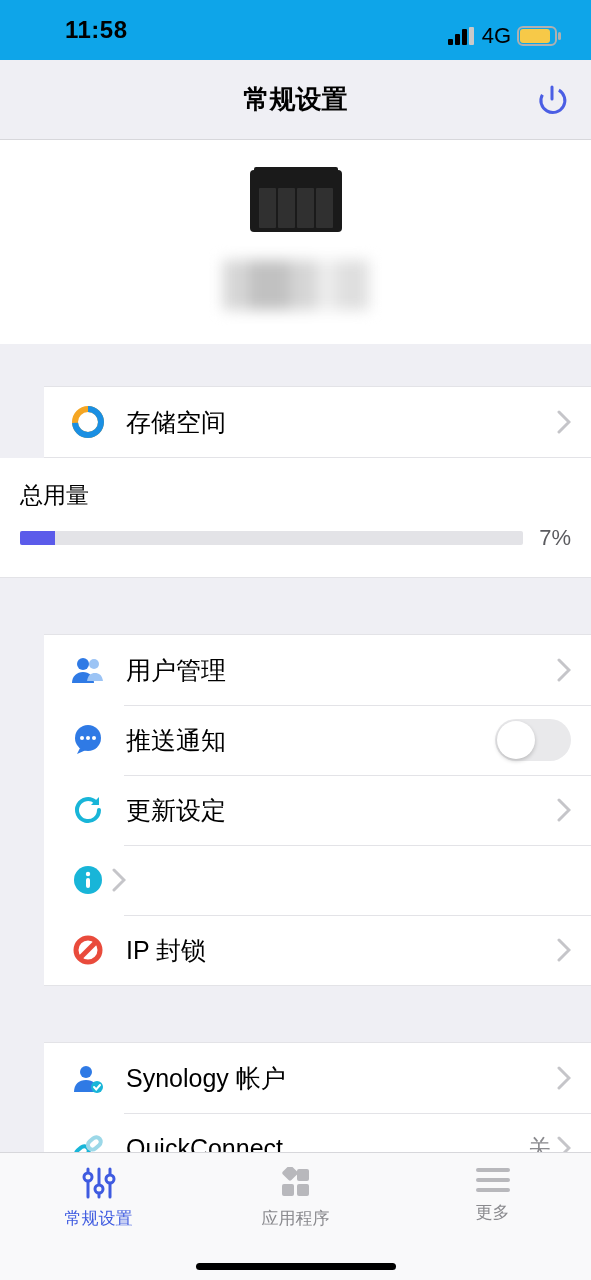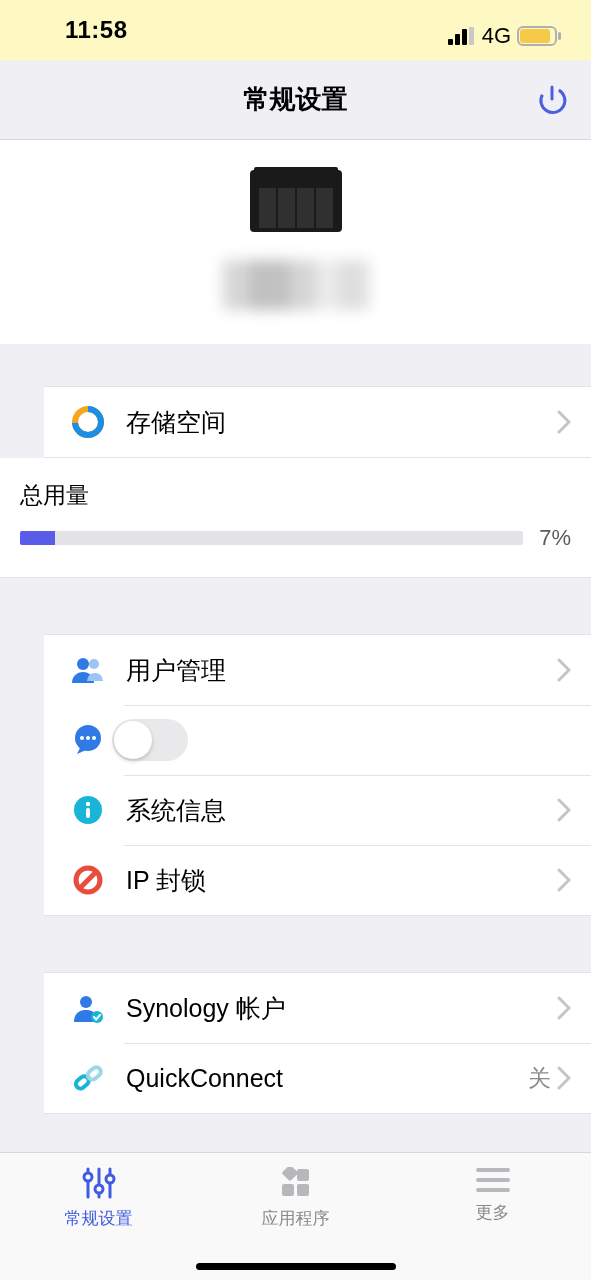--- a/index.html
+++ b/index.html
@@ -1,17 +1,17 @@
 <!DOCTYPE html>
 <html><head>
   <meta charset="utf-8">
   <style>
     * { margin:0; padding:0; box-sizing:border-box; -webkit-font-smoothing:antialiased; }
     html,body { width:591px; height:1280px; font-family:-apple-system,"Helvetica Neue",Arial,sans-serif; background:#efeff4; overflow:hidden; }
-    .status-bar { height:60px; display:flex; align-items:center; justify-content:space-between; padding:0 30px 0 65px; background:#fef9c3; }
+    .status-bar { height:60px; display:flex; align-items:center; justify-content:space-between; padding:0 30px 0 65px; background:#0ea5e9; }
     .status-time { font-weight:600; font-size:24px; letter-spacing:0.5px; }
     .status-right { display:flex; align-items:center; gap:6px;margin-top:12px; }
     .nav-bar { height:80px; background:#efeff4; display:flex; align-items:center; justify-content:center; position:relative; border-bottom:1px solid #d7d7db; }
     .nav-title { font-size:26px; font-weight:600; }
     .nav-power { position:absolute; right:22px; top:50%; transform:translateY(-50%); }
     .device-header { background:#fff; padding:30px 0 34px 0; display:flex; flex-direction:column; align-items:center; }
     .nas-box { width:92px; height:62px; background:#1a1a1a; border-radius:4px; position:relative; display:flex; align-items:flex-end; justify-content:center; padding-bottom:4px; }
     .nas-top { position:absolute; top:-3px; left:4px; right:4px; height:8px; background:#1a1a1a; border-radius:2px 2px 0 0; }
     .nas-bays { display:flex; gap:2px; }
     .nas-bay { width:17px; height:40px; background:#303030; border-radius:1px; }
@@ -134,33 +134,47 @@
   <div class="row">
     <span class="row-icon">
         <svg width="32" height="30" viewBox="0 0 32 30">
           <circle cx="16" cy="13" r="13" fill="#2f7ae5"></circle>
           <path d="M8 23l-3 6 9-4z" fill="#2f7ae5"></path>
           <circle cx="10" cy="13" r="2" fill="#fff"></circle>
           <circle cx="16" cy="13" r="2" fill="#fff"></circle>
           <circle cx="22" cy="13" r="2" fill="#fff"></circle>
         </svg>
       </span>
+    <span class="row-label">推送通知</span>
     <div class="toggle">
         <div class="toggle-knob"></div>
       </div>
+  </div>
+  <div class="row">
+    <span class="row-icon">
+        <svg width="32" height="32" viewBox="0 0 32 32">
+          <path d="M27 16a11 11 0 1 1-3.5-8" fill="none" stroke="#18b5d8" stroke-width="4" stroke-linecap="round"></path>
+          <path d="M27 3v8h-8z" fill="#18b5d8"></path>
+        </svg>
+      </span>
+    <span class="row-label">更新设定</span>
+    <span class="chev">
+        <svg width="14" height="24">
+          <path d="M2 2l10 10L2 22" stroke="#c5c5c9" stroke-width="3" fill="none" stroke-linecap="round"></path>
+        </svg>
+      </span>
   </div>
   <div class="row">
     <span class="row-icon">
         <svg width="30" height="30" viewBox="0 0 30 30">
           <circle cx="15" cy="15" r="14" fill="#18b5d8"></circle>
           <circle cx="15" cy="9" r="2.2" fill="#fff"></circle>
           <rect x="13" y="13" width="4" height="10" rx="2" fill="#fff"></rect>
         </svg>
       </span>
-    <span class="row-label">系统信息</span>
     <span class="chev">
         <svg width="14" height="24">
           <path d="M2 2l10 10L2 22" stroke="#c5c5c9" stroke-width="3" fill="none" stroke-linecap="round"></path>
         </svg>
       </span>
   </div>
   <div class="row">
     <span class="row-icon">
         <svg width="30" height="30" viewBox="0 0 30 30">
           <circle cx="15" cy="15" r="12" fill="none" stroke="#e94b3c" stroke-width="5"></circle>

